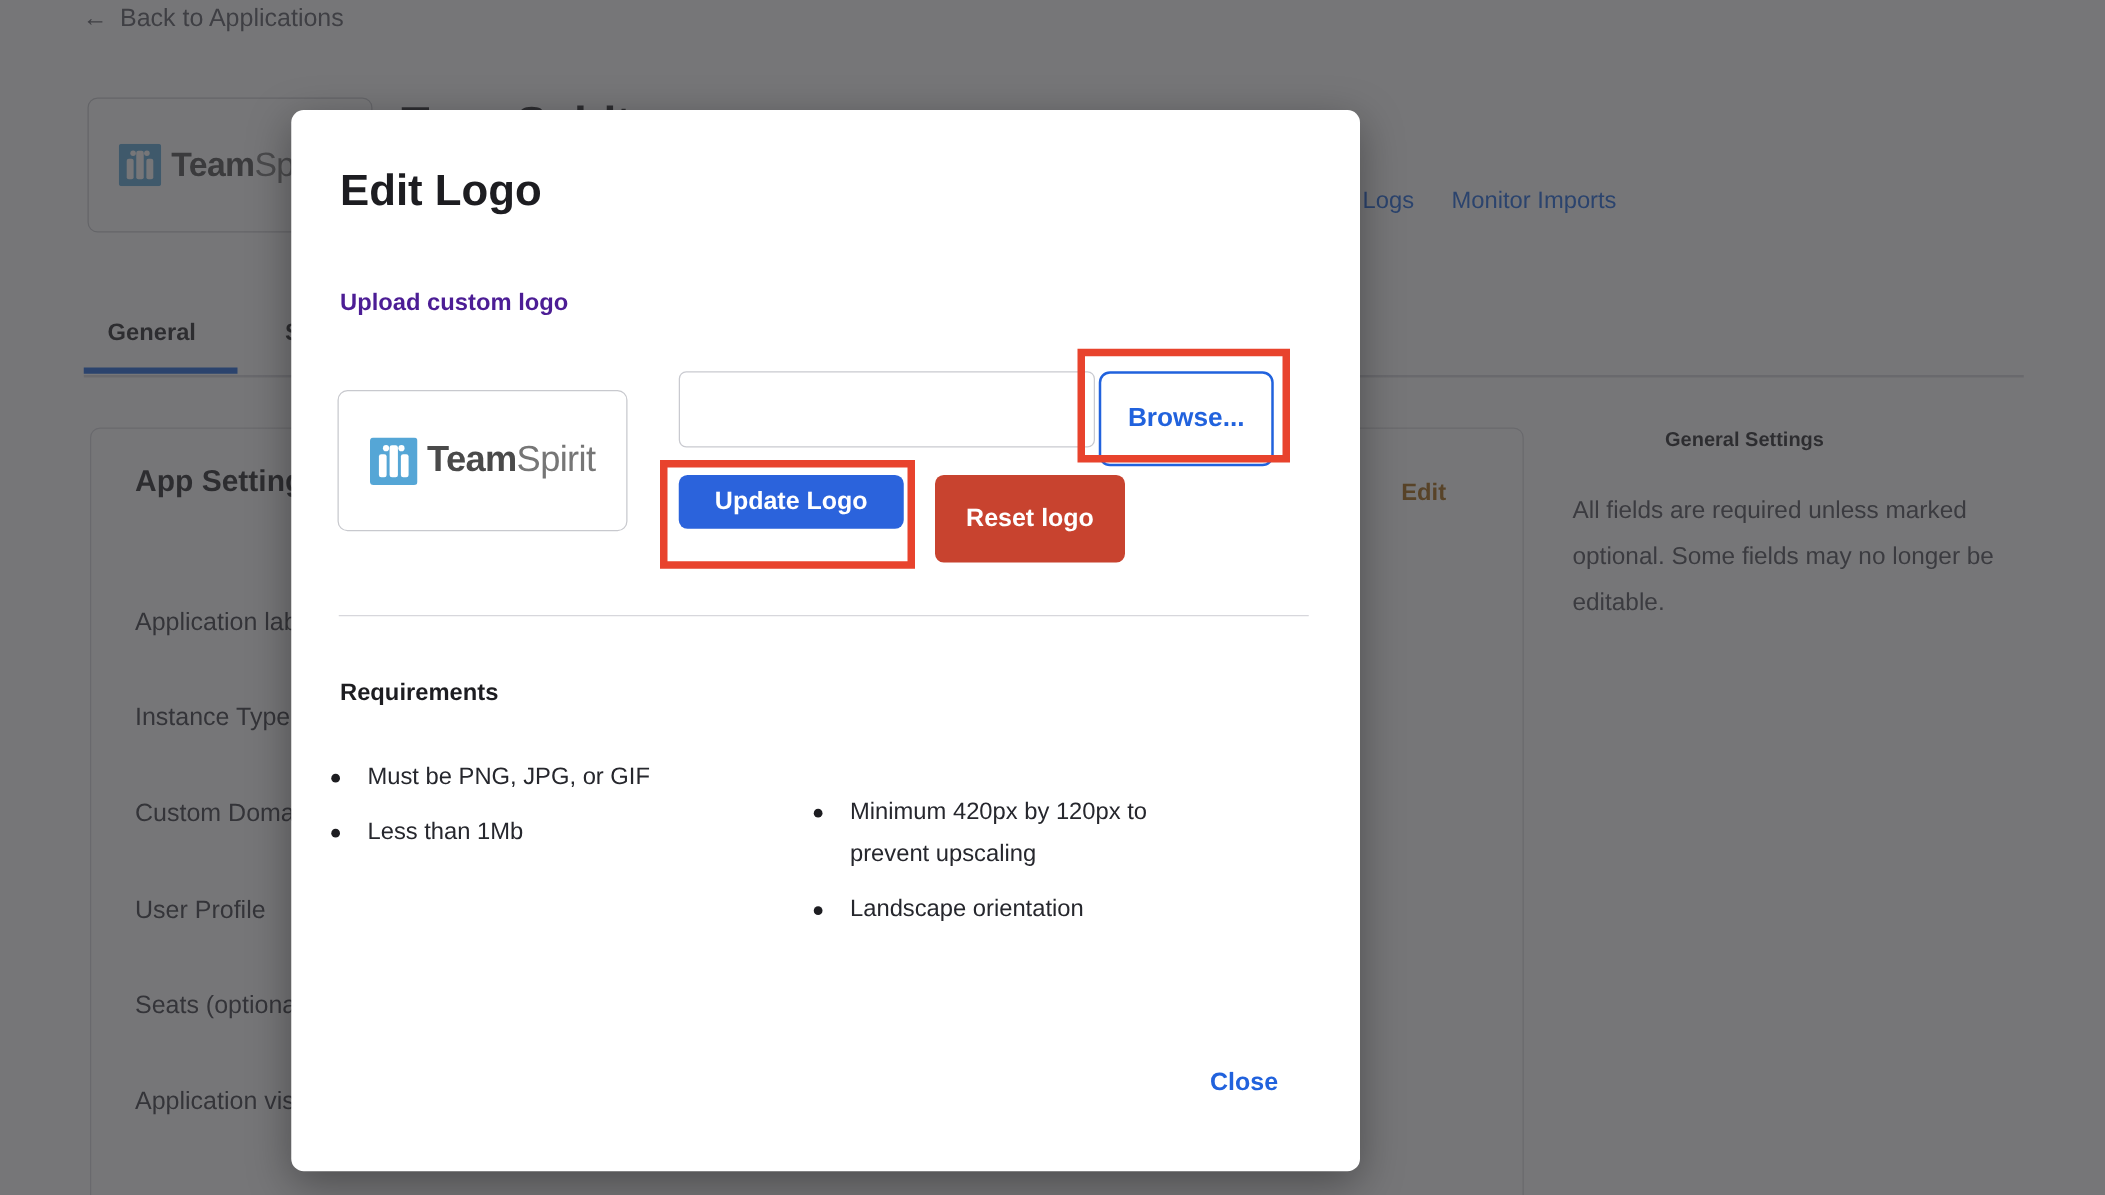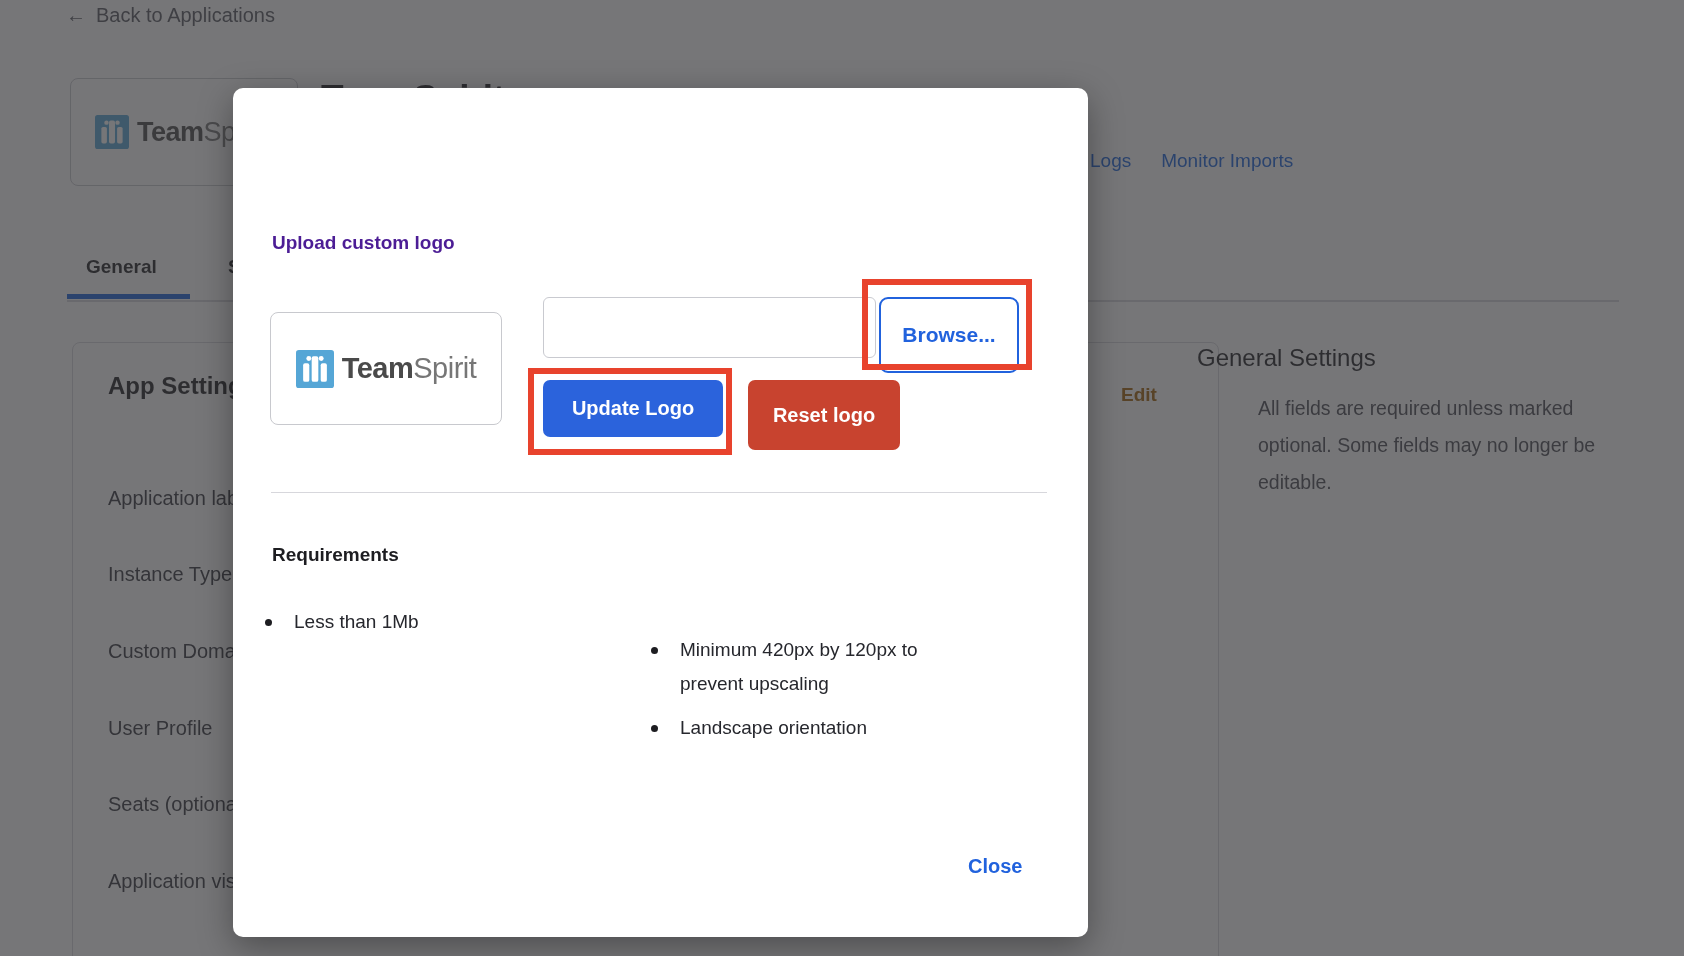--- a/index.html
+++ b/index.html
@@ -21,34 +21,34 @@
   .nav-links .lnk { color:#1662dd; cursor:pointer; white-space:nowrap; }
   .tab { font-size:19px; font-weight:600; color:#1d1d21; cursor:pointer; }
   .tab-general { left:86px; top:256px; }
   .tab-signon { left:228px; top:256px; }
   .tab-underline { left:67px; top:294px; width:123px; height:5px; background:#1662dd; }
   .tabbar-border { left:67px; top:300px; width:1552px; height:2px; background:#d7d7dc; }
   .settings-card { left:72px; top:342px; width:1147px; height:800px; background:#fff; border:1px solid #d7d7dc; border-radius:8px; }
   .card-title { left:108px; top:372px; font-size:24px; font-weight:700; color:#1d1d21; }
   .edit-link { left:1121px; top:384px; font-size:19px; font-weight:700; color:#a16207; cursor:pointer; }
   .row-label { left:108px; font-size:20px; color:#33343b; white-space:nowrap; }
-  .panel-title { left:1197px; top:344px; font-size:24px; font-weight:400; color:#1d1d21; }
+  .panel-title { left:1332px; top:344px; font-size:16px; font-weight:700; color:#1d1d21; }
   .panel-desc { left:1258px; top:390px; width:382px; font-size:19.5px; line-height:37px; color:#494a52; }
 
   
   .overlay { position:absolute; inset:0; background:rgba(53,53,56,0.68); }
 
   
   .modal { position:absolute; left:233px; top:88px; width:855px; height:849px; background:#fff; border-radius:10px; box-shadow:0 10px 34px rgba(0,0,0,0.35); }
   .modal-title { left:39px; top:45px; font-size:35px; font-weight:700; color:#1d1d21; }
   .upload-heading { left:39px; top:144px; font-size:19px; font-weight:700; color:#4c1d95; }
   .logo-preview { left:37px; top:224px; width:232px; height:113px; border:1px solid #c8c9ce; border-radius:8px; background:#fff; display:flex; align-items:center; justify-content:center; }
   .file-input { left:310px; top:209px; width:333px; height:61px; border:1.5px solid #c9cad0; border-radius:6px; background:#fff; font-size:19px; padding:0 14px; color:#1d1d21; font-family:"Liberation Sans",sans-serif; outline:none; }
   .browse-btn { left:646px; top:209px; width:140px; height:76px; background:#fff; border:2px solid #2162dd; border-radius:9px; color:#2162dd; font-size:21px; font-weight:700; display:flex; align-items:center; justify-content:center; cursor:pointer; font-family:"Liberation Sans",sans-serif; }
-  .update-btn { left:310px; top:292px; width:180px; height:57px; background:#2b63dc; border:none; border-radius:7px; color:#fff; font-size:20px; font-weight:700; display:flex; align-items:center; justify-content:center; cursor:pointer; font-family:"Liberation Sans",sans-serif; }
+  .update-btn { left:310px; top:292px; width:180px; height:43px; background:#2b63dc; border:none; border-radius:7px; color:#fff; font-size:20px; font-weight:700; display:flex; align-items:center; justify-content:center; cursor:pointer; font-family:"Liberation Sans",sans-serif; }
   .reset-btn { left:515px; top:292px; width:152px; height:70px; background:#c8432f; border:none; border-radius:7px; color:#fff; font-size:20px; font-weight:700; display:flex; align-items:center; justify-content:center; cursor:pointer; font-family:"Liberation Sans",sans-serif; }
   .hl-box { border:6px solid #e8432d; pointer-events:none; }
   .hl-browse { left:629px; top:191px; width:170px; height:91px; }
   .hl-update { left:295px; top:280px; width:204px; height:87px; }
   .modal-divider { left:38px; top:404px; width:776px; height:1px; background:#d7d7dc; }
   .col-heading { font-size:19px; font-weight:700; color:#1d1d21; line-height:30px; }
   .req-heading { left:39px; top:452px; }
   .best-heading { left:426px; top:452px; width:335px; }
   .blist { list-style:none; }
   .blist li { display:flex; margin-bottom:10px; }
@@ -109,20 +109,21 @@
     <div class="abs row-label" style="top:870px;">Application visibility</div>
 
     <div class="abs panel-title">General Settings</div>
     <div class="abs panel-desc">All fields are required unless marked optional. Some fields may no longer be editable.</div>
   </div>
 
   <div class="overlay"></div>
 
   <div class="modal">
 
+    <div class="abs modal-title">Edit Logo</div>
     <div class="abs upload-heading">Upload custom logo</div>
 
     <div class="abs logo-preview">
       <div class="ts-logo">
         <svg width="38" height="38" viewBox="0 0 40 40">
           <rect width="40" height="40" rx="3" fill="#55a6d6"></rect>
           <circle cx="13.5" cy="9" r="2.6" fill="#ffffff"></circle>
           <circle cx="26.5" cy="9" r="2.6" fill="#ffffff"></circle>
           <rect x="16.5" y="6.5" width="7" height="27" rx="2" fill="#ffffff"></rect>
           <rect x="7.5" y="14" width="6.5" height="19.5" rx="2" fill="#ffffff"></rect>
@@ -139,20 +140,24 @@
 
     <div class="abs hl-box hl-browse"></div>
     <div class="abs hl-box hl-update"></div>
 
     <div class="abs modal-divider"></div>
 
     <div class="abs col-heading req-heading">Requirements</div>
     <ul class="abs blist req-list">
       <li>
           <span class="dot"></span>
+          <span class="btxt">Must be PNG, JPG, or GIF</span>
+        </li>
+      <li>
+          <span class="dot"></span>
           <span class="btxt">Less than 1Mb</span>
         </li>
     </ul>
 
     <ul class="abs blist best-list">
       <li>
           <span class="dot"></span>
           <span class="btxt">Minimum 420px by 120px to prevent upscaling</span>
         </li>
       <li>

